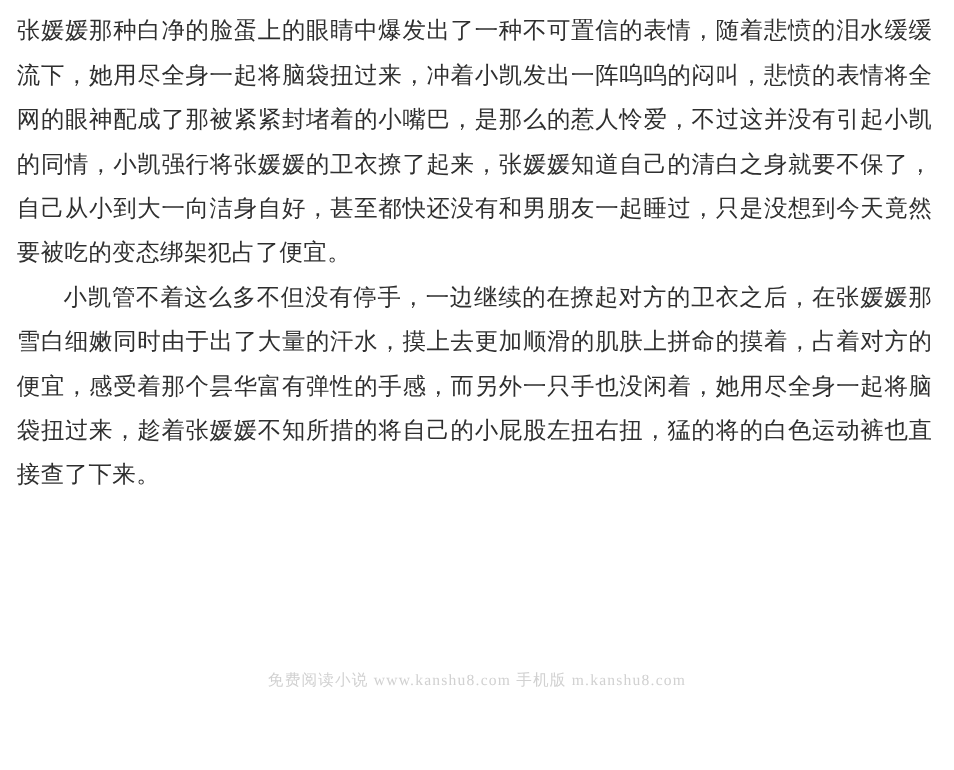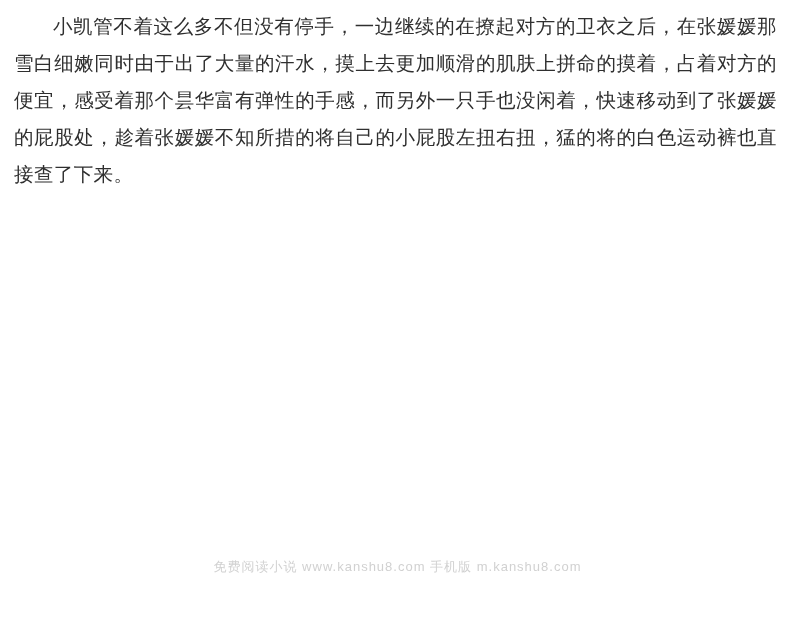--- a/index.html
+++ b/index.html
@@ -35,30 +35,31 @@
   }
   .watermark-line {
     position: absolute;
     left: 0;
     right: 0;
     bottom: 66px;
     text-align: center;
     font-size: 13px;
     letter-spacing: 1px;
     color: #c9c9c9;
-    font-family: Liberation Sans, sans-serif;
+    font-family: Liberation Serif, serif;
     pointer-events: none;
     white-space: nowrap;
     opacity: 0.85;
   }
 </style>
 </head>
 <body>
 
 <div class="page">
 
+  <p class="para">张媛媛那种白净的脸蛋上的眼睛中爆发出了一种不可置信的表情，随着悲愤的泪水缓缓流下，她用尽全身一起将脑袋扭过来，冲着小凯发出一阵呜呜的闷叫，悲愤的表情将全网的眼神配成了那被紧紧封堵着的小嘴巴，是那么的惹人怜爱，不过这并没有引起小凯的同情，小凯强行将张媛媛的卫衣撩了起来，张媛媛知道自己的清白之身就要不保了，自己从小到大一向洁身自好，甚至都快还没有和男朋友一起睡过，只是没想到今天竟然要被吃的变态绑架犯占了便宜。</p>
 
-  <p class="para indent">小凯管不着这么多不但没有停手，一边继续的在撩起对方的卫衣之后，在张媛媛那雪白细嫩同时由于出了大量的汗水，摸上去更加顺滑的肌肤上拼命的摸着，占着对方的便宜，感受着那个昙华富有弹性的手感，而另外一只手也没闲着，快速移动到了张媛媛的屁股处，趁着张媛媛不知所措的将自己的小屁股左扭右扭，猛的将的白色运动裤也直接查了下来。</p>
+  <p class="para indent">小凯管不着这么多不但没有停手，一边继续的在撩起对方的卫衣之后，在张媛媛那雪白细嫩同时由于出了大量的汗水，摸上去更加顺滑的肌肤上拼命的摸着，占着对方的便宜，感受着那个昙华富有弹性的手感，而另外一只手也没闲着，她用尽全身一起将脑袋扭过来，趁着张媛媛不知所措的将自己的小屁股左扭右扭，猛的将的白色运动裤也直接查了下来。</p>
 
 
   <div class="watermark-line">免费阅读小说 www.kanshu8.com 手机版 m.kanshu8.com</div>
 
 </div>
 
 </body></html>

